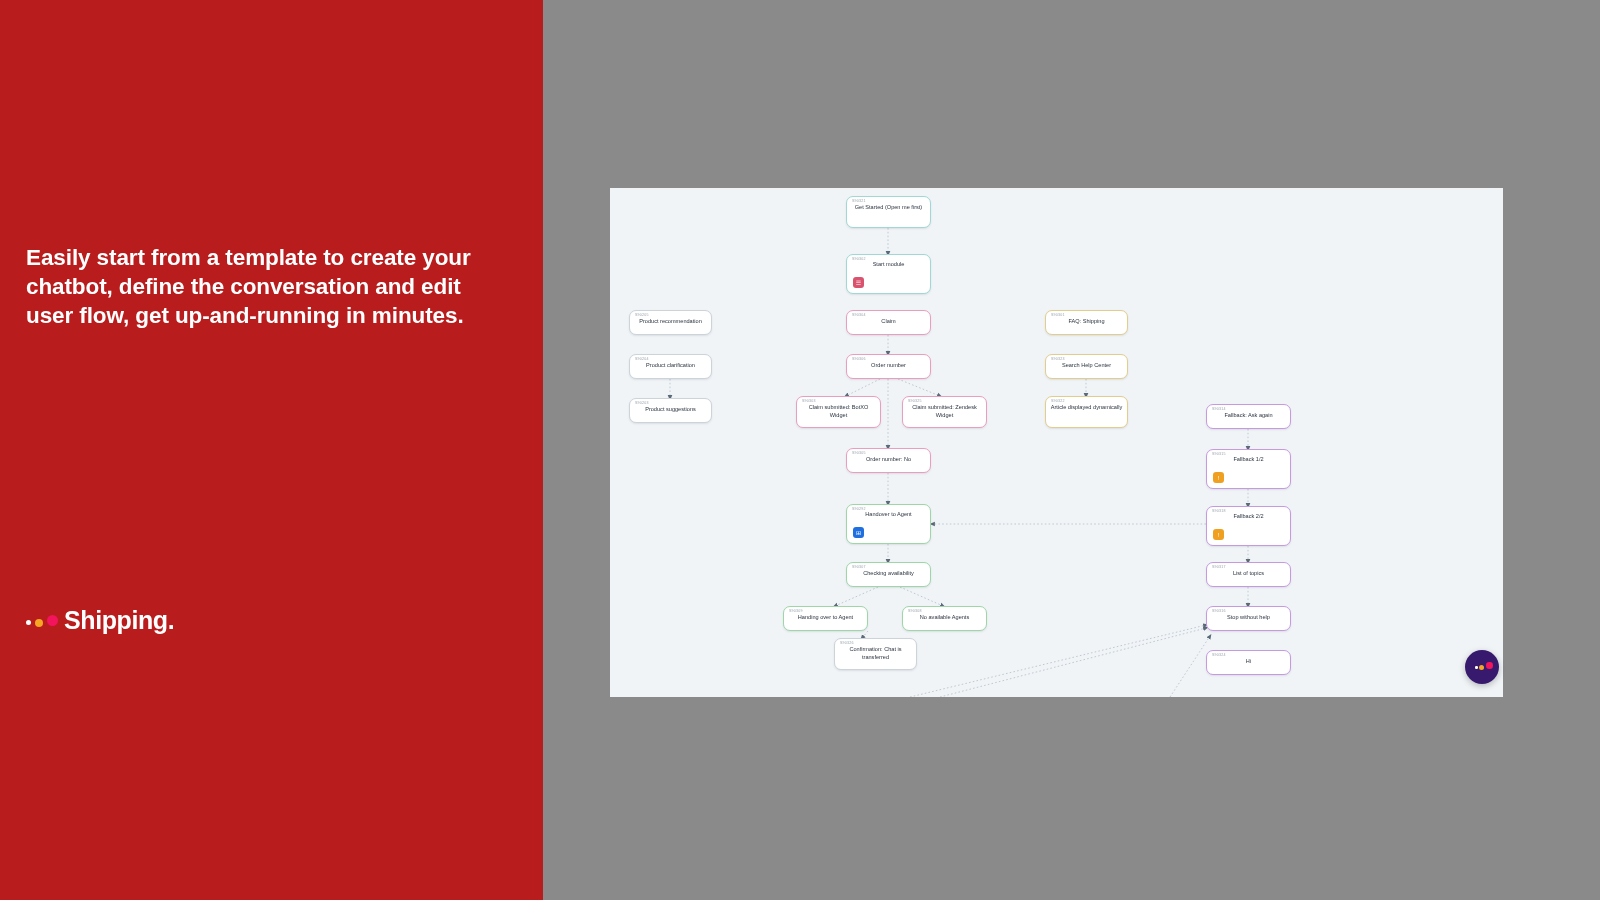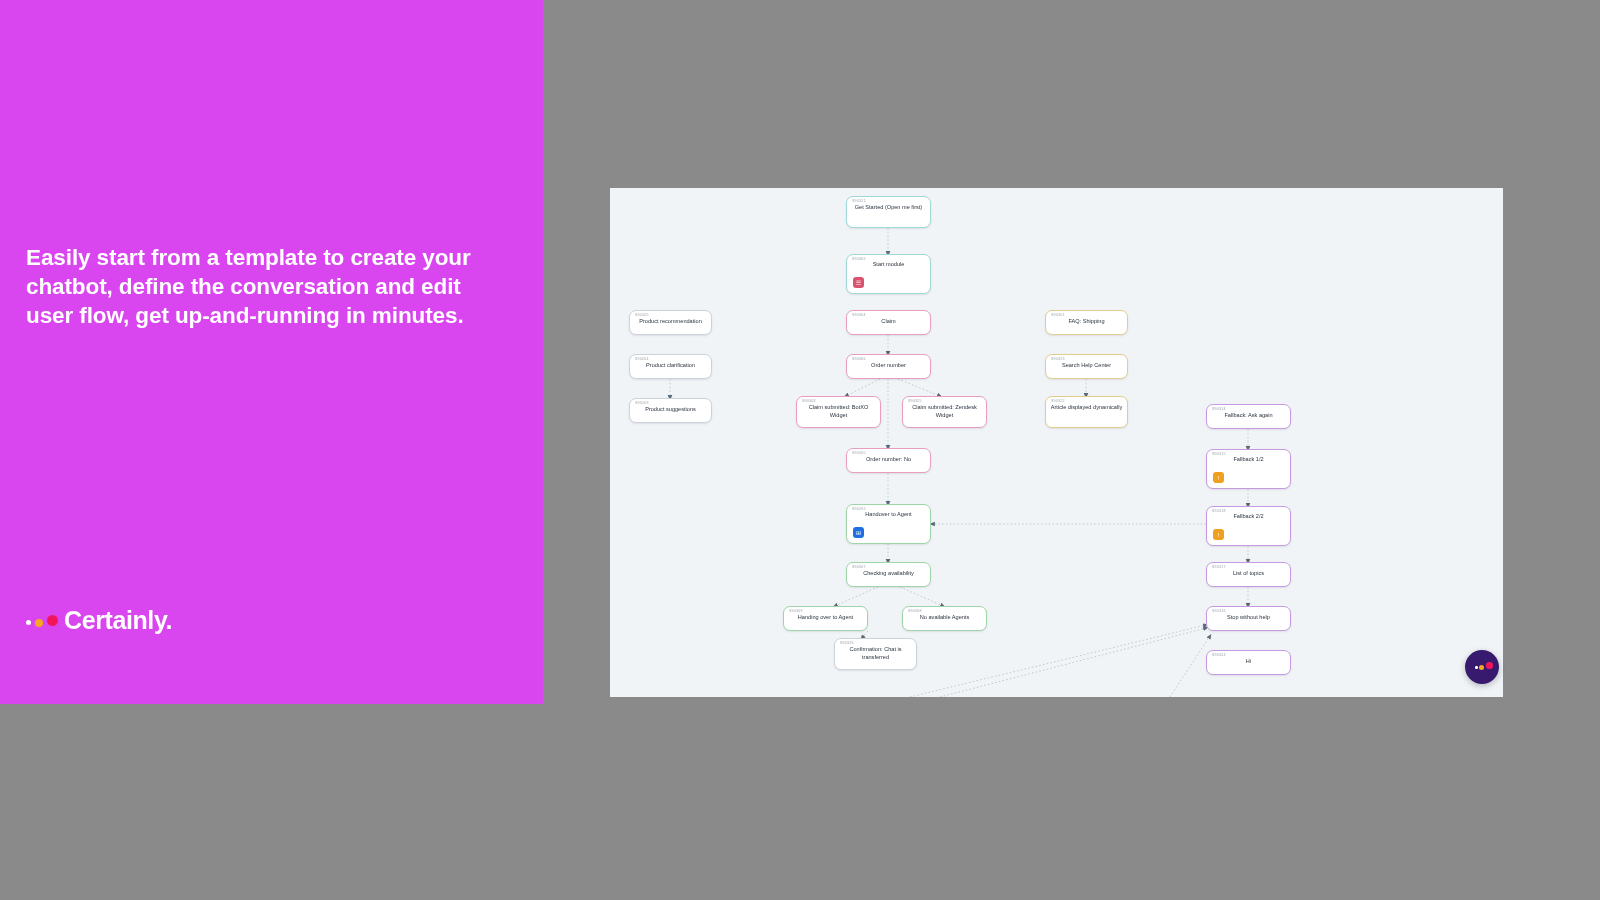--- a/index.html
+++ b/index.html
@@ -6,22 +6,22 @@
   html, body { width:1600px; height:900px; overflow:hidden; }
   body {
     font-family: "Liberation Sans", sans-serif;
     background:#8a8a8a;
     position:relative;
   }
 
   
   #left-panel{
     position:absolute; left:0; top:0;
-    width:543px; height:704px;
-    background:#d946ef;
+    width:543px; height:900px;
+    background:#b91c1c;
   }
   #headline{
     position:absolute;
     left:26px; top:243px; width:480px;
     color:#ffffff;
     font-size:22.5px;
     font-weight:bold;
     line-height:29px;
     letter-spacing:-0.1px;
   }
@@ -106,21 +106,21 @@
 <div id="left-panel">
 
   <div id="headline">Easily start from a template to create your chatbot, define the conversation and edit user flow, get up-and-running in minutes.</div>
 
   <div id="logo">
     <span class="logo-dots">
       <i class="dot-a"></i>
       <i class="dot-b"></i>
       <i class="dot-c"></i>
     </span>
-    <span id="logo-word">Certainly.</span>
+    <span id="logo-word">Shipping.</span>
   </div>
 </div>
 
 <div id="flow-canvas">
 
   <svg id="edges" viewBox="0 0 893 509" xmlns="http://www.w3.org/2000/svg">
     <defs>
       <marker id="arw" markerWidth="7" markerHeight="7" refX="3.2" refY="3" orient="auto">
         <path d="M0,0.4 L6,3 L0,5.6 z" fill="#5b6a78"></path>
       </marker>

